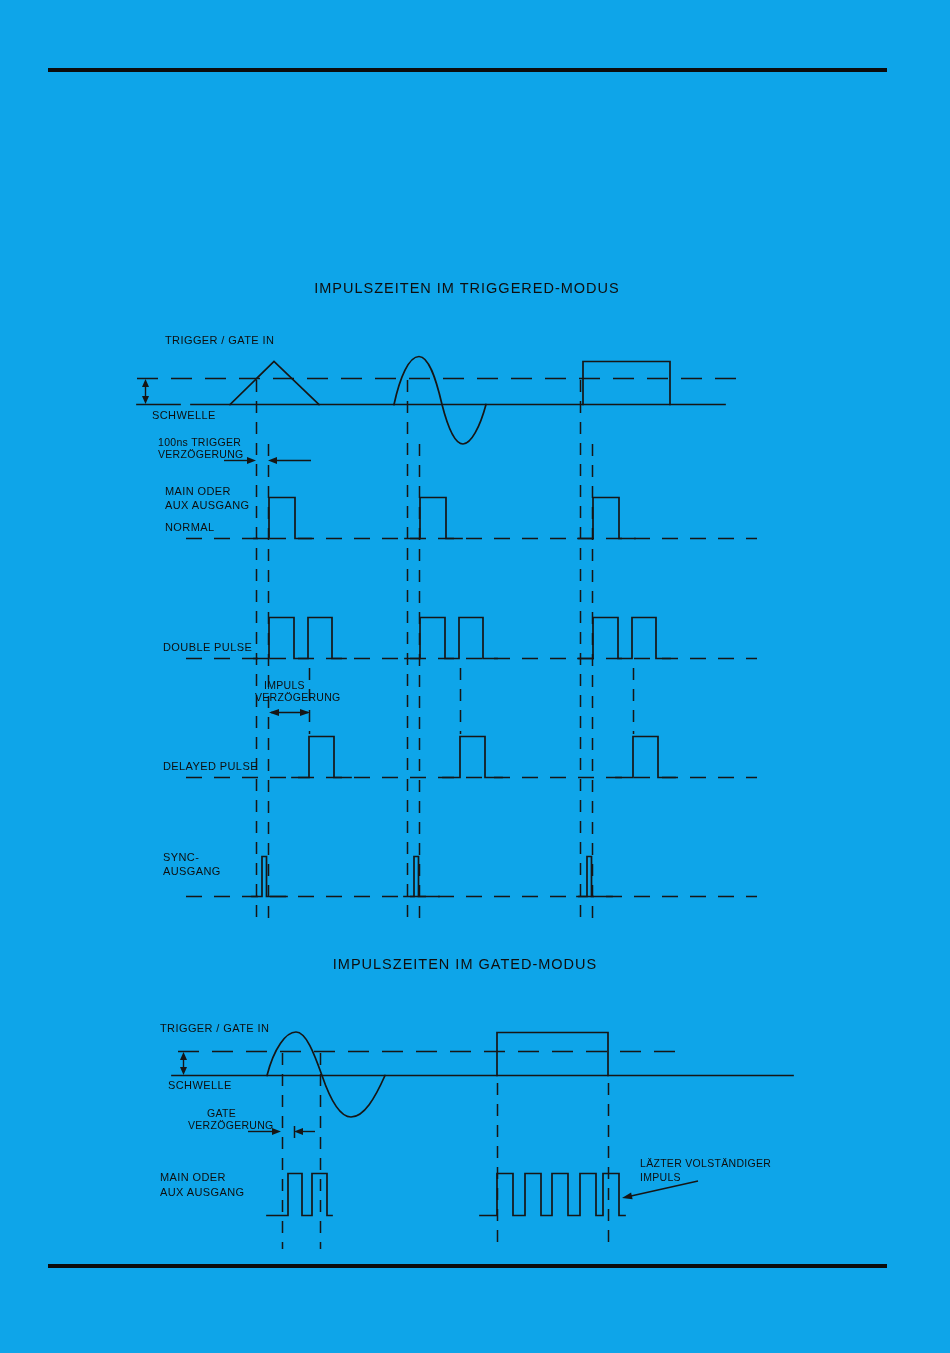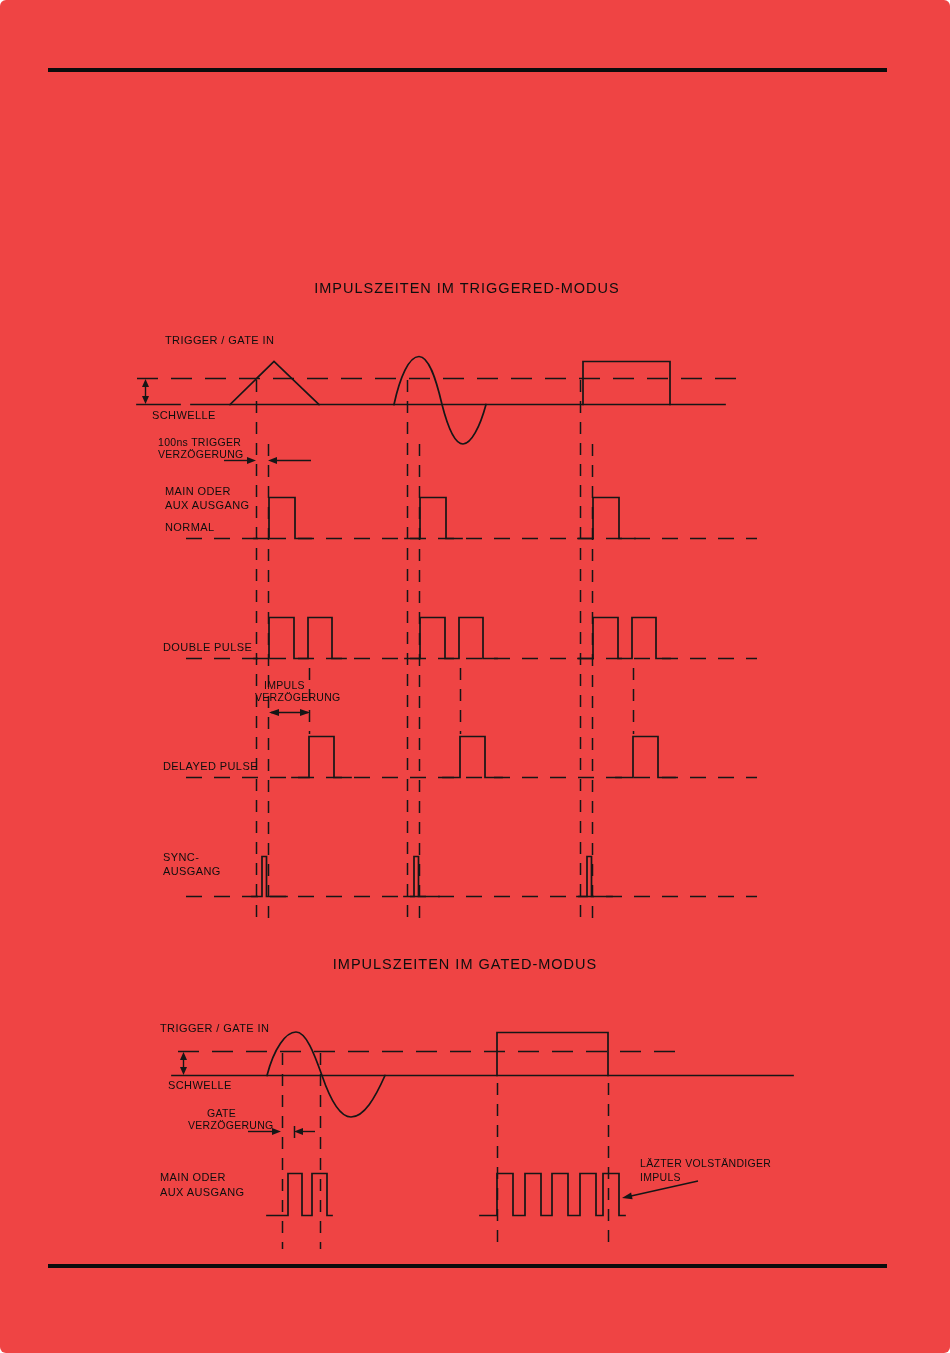--- a/index.html
+++ b/index.html
@@ -1,16 +1,16 @@
 <!DOCTYPE html>
 <html><head>
 <meta charset="utf-8">
 <style>
   html,body{margin:0;padding:0;background:#ffffff;}
-  #page{position:relative;width:950px;height:1353px;background:#ef4444;overflow:hidden;border-radius:6px;}
+  #page{position:relative;width:950px;height:1353px;background:#0ea5e9;overflow:hidden;}
   svg{position:absolute;left:0;top:0;}
   .rule{fill:#0c0c0c;}
   .wf{fill:none;stroke:#161616;stroke-width:1.7;stroke-linejoin:miter;stroke-linecap:square;}
   .thin{fill:none;stroke:#161616;stroke-width:1.4;}
   .dashH{fill:none;stroke:#161616;stroke-width:1.6;stroke-dasharray:21 13;}
   .dashB{fill:none;stroke:#161616;stroke-width:1.6;stroke-dasharray:16 12;}
   .dashV{fill:none;stroke:#161616;stroke-width:1.5;stroke-dasharray:12 9;}
   .ah{fill:#161616;stroke:none;}
   .ttl{font-family:"Liberation Sans",sans-serif;font-size:14.5px;letter-spacing:1px;fill:#0e0e0e;}
   .lbl{font-family:"Liberation Sans",sans-serif;font-size:11px;letter-spacing:0.4px;fill:#0e0e0e;}

